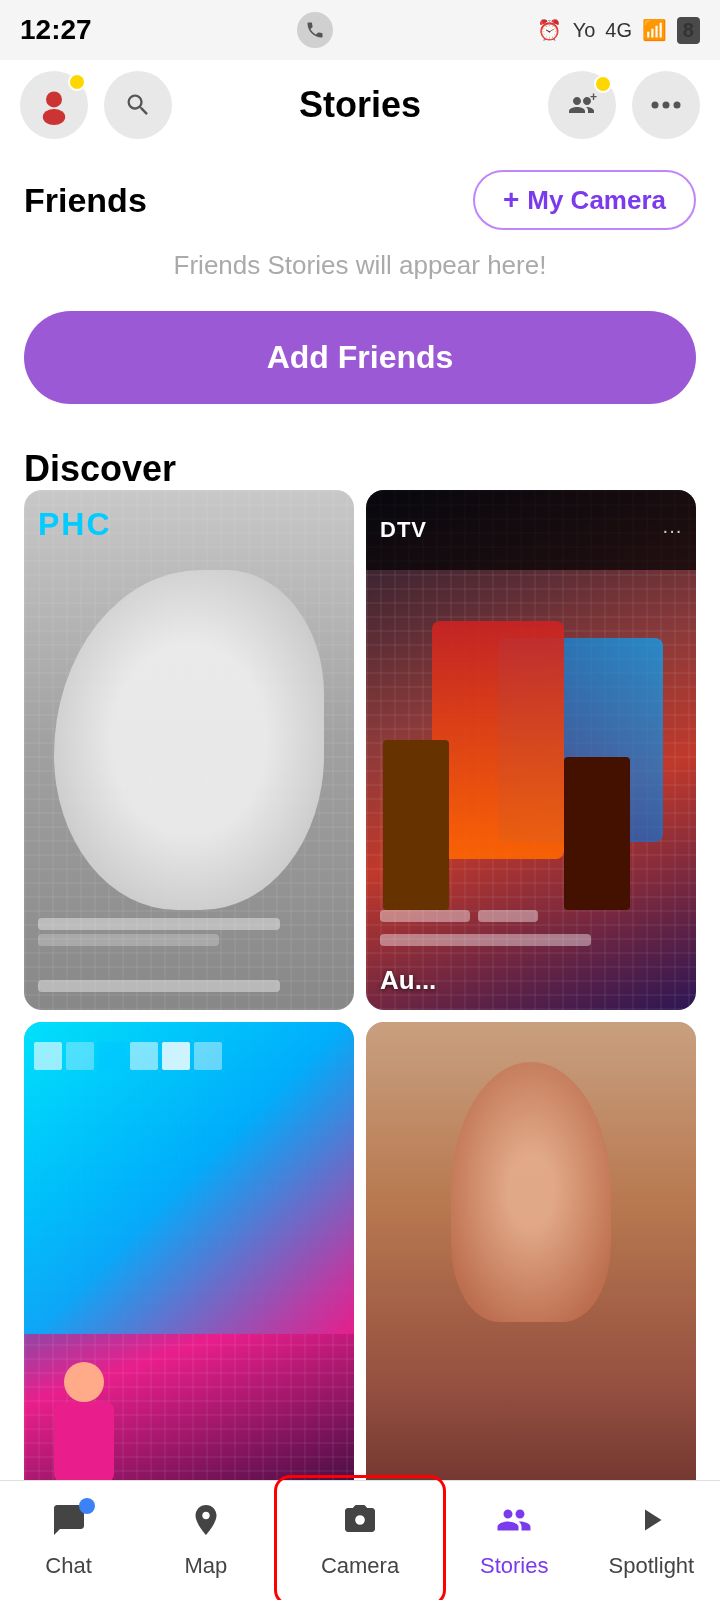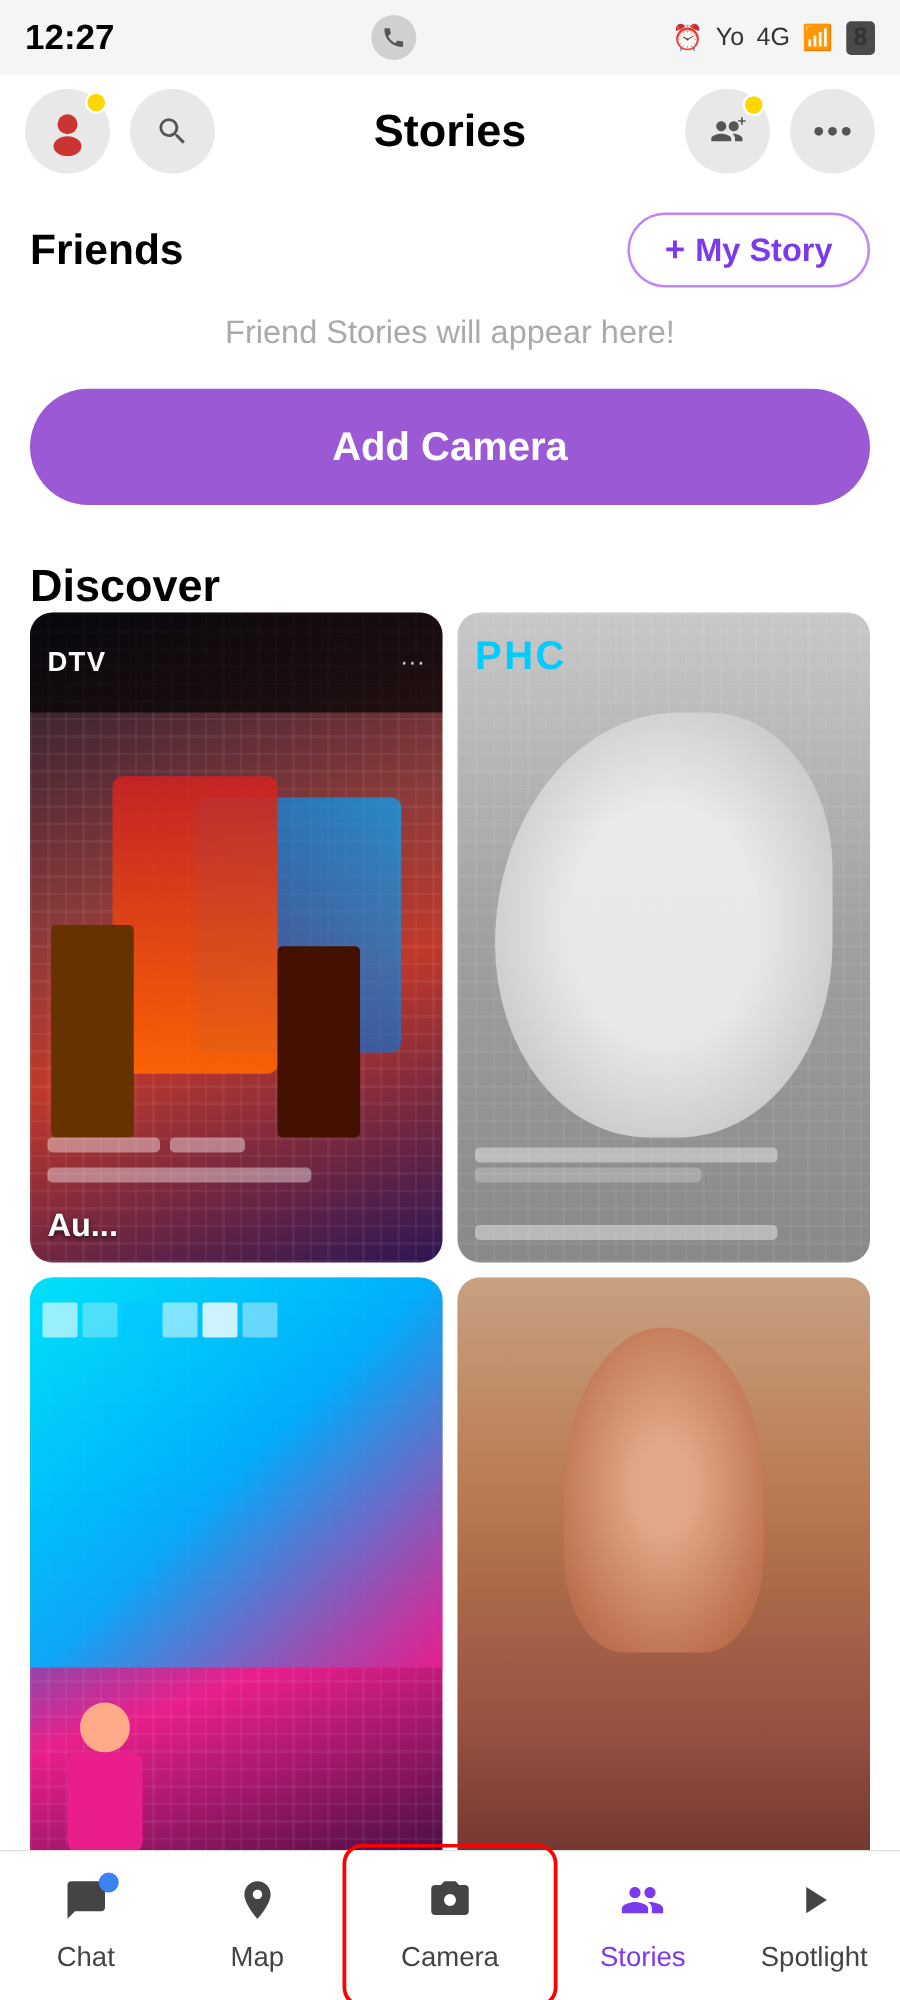--- a/index.html
+++ b/index.html
@@ -415,31 +415,47 @@
       </svg>
     </button>
   </div>
 </div>
 
 <div class="friends-section">
   <div class="friends-header">
     <span class="friends-title">Friends</span>
     <button class="my-story-btn">
       <span class="my-story-plus">+</span>
-      <span>My Story</span>
+      <span>My Camera</span>
     </button>
   </div>
-  <p class="friends-empty-text">Friend Stories will appear here!</p>
-  <button class="add-friends-btn">Add Camera</button>
+  <p class="friends-empty-text">Friends Stories will appear here!</p>
+  <button class="add-friends-btn">Add Friends</button>
 </div>
 
 <div class="discover-section">
   <span class="discover-title">Discover</span>
 
   <div class="discover-grid">
+
+    <div class="discover-card card-2">
+      <div class="pixelated-overlay"></div>
+      <div style="position:absolute;top:16px;left:14px;">
+        <span class="card-2-top-text">PHC</span>
+      </div>
+
+      <div style="position:absolute;top:80px;left:30px;right:30px;bottom:100px;background:radial-gradient(ellipse,#f0f0f0 40%,#bbb 100%);border-radius:60% 40% 50% 50%;opacity:0.9;"></div>
+      <div style="position:absolute;bottom:60px;left:14px;right:14px;">
+        <div class="blurred-text-block" style="width:80%;"></div>
+        <div class="blurred-text-block" style="width:60%;opacity:0.6;"></div>
+      </div>
+      <div class="card-inner-content">
+        <div class="blurred-text-block" style="width:80%;"></div>
+      </div>
+    </div>
 
     <div class="discover-card card-1">
       <div class="pixelated-overlay"></div>
       <div class="card-1-overlay-top">
         <span class="card-1-top-text">DTV</span>
         <span class="card-1-top-right">···</span>
       </div>
 
       <div style="position:absolute;top:80px;left:0;right:0;bottom:100px;display:flex;align-items:center;justify-content:center;">
         <div style="width:50%;height:60%;background:linear-gradient(45deg,#2244aa,#00aaff);border-radius:8px;opacity:0.7;position:absolute;left:40%;"></div>
@@ -450,36 +466,20 @@
 
       <div style="position:absolute;bottom:60px;left:14px;right:14px;">
         <div style="display:flex;gap:8px;margin-bottom:8px;">
           <div class="blurred-text-block" style="width:90px;"></div>
           <div class="blurred-text-block" style="width:60px;"></div>
         </div>
         <div class="blurred-text-block" style="width:70%;"></div>
       </div>
       <div class="card-inner-content">
         <span class="card-bottom-text">Au...</span>
-      </div>
-    </div>
-
-    <div class="discover-card card-2">
-      <div class="pixelated-overlay"></div>
-      <div style="position:absolute;top:16px;left:14px;">
-        <span class="card-2-top-text">PHC</span>
-      </div>
-
-      <div style="position:absolute;top:80px;left:30px;right:30px;bottom:100px;background:radial-gradient(ellipse,#f0f0f0 40%,#bbb 100%);border-radius:60% 40% 50% 50%;opacity:0.9;"></div>
-      <div style="position:absolute;bottom:60px;left:14px;right:14px;">
-        <div class="blurred-text-block" style="width:80%;"></div>
-        <div class="blurred-text-block" style="width:60%;opacity:0.6;"></div>
-      </div>
-      <div class="card-inner-content">
-        <div class="blurred-text-block" style="width:80%;"></div>
       </div>
     </div>
 
     <div class="discover-card card-3">
       <div class="pixelated-overlay"></div>
 
       <div style="position:absolute;top:0;left:0;right:0;height:60%;background:linear-gradient(135deg,#00e5ff,#00b0ff,#e91e8c);opacity:0.9;"></div>
 
       <div style="position:absolute;top:20px;left:10px;right:10px;display:flex;flex-wrap:wrap;gap:4px;">
         <div style="width:28px;height:28px;background:rgba(255,255,255,0.6);border-radius:2px;"></div>

